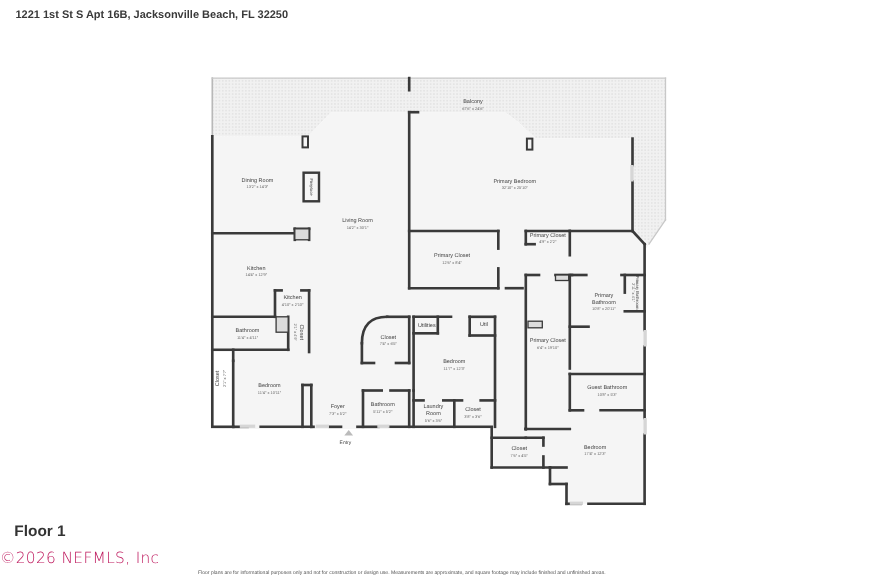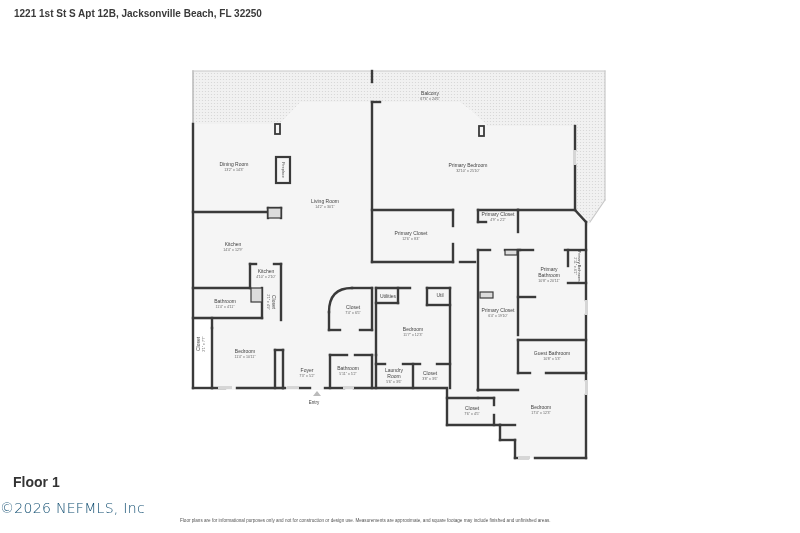--- a/index.html
+++ b/index.html
@@ -1,32 +1,32 @@
 <!DOCTYPE html>
 <html><head>
 <meta charset="utf-8">
 <style>
   * { box-sizing: border-box; margin: 0; padding: 0; }
   html, body { width: 800px; height: 533px; background: #ffffff; overflow: hidden; }
   body { position: relative; font-family: "Liberation Sans", sans-serif; color: #333; }
   .title { position: absolute; left: 14px; top: 8px; font-size: 10px; font-weight: bold; color: #3a3a3a; }
   .floor-label { position: absolute; left: 13px; top: 474px; font-size: 14px; font-weight: bold; color: #333; }
-  .copyright { position: absolute; left: 0px; top: 500px; font-size: 14px; color: #0c4a6e; letter-spacing: 0.3px; font-family: "DejaVu Sans", sans-serif; font-weight: 200; }
+  .copyright { position: absolute; left: 0px; top: 500px; font-size: 14px; color: #be185d; letter-spacing: 0.3px; font-family: "DejaVu Sans", sans-serif; font-weight: 200; }
   .disclaimer { position: absolute; left: 180px; top: 518px; font-size: 4.6px; color: #555; white-space: nowrap; }
   svg.plan { position: absolute; left: 0; top: 0; }
   .room-label { position: absolute; text-align: center; font-size: 5px; color: #444; line-height: 1.15; white-space: nowrap; transform: translate(-50%, -50%); }
   .room-label .dim { font-size: 3.6px; color: #666; display: block; }
   .room-label.v { transform: translate(-50%, -50%) rotate(90deg); }
   .room-label.vl { transform: translate(-50%, -50%) rotate(-90deg); }
   .entry-label { position: absolute; font-size: 4.5px; color: #444; transform: translate(-50%, 0); }
 </style>
 </head>
 <body>
 
-<div class="title">1221 1st St S Apt 12B, Jacksonville Beach, FL 32250</div>
+<div class="title">1221 1st St S Apt 16B, Jacksonville Beach, FL 32250</div>
 
 <svg class="plan" width="800" height="533" viewBox="0 0 800 533">
   <defs>
     <pattern id="dots" width="3" height="3" patternUnits="userSpaceOnUse">
       <rect width="3" height="3" fill="#f1f1f1"></rect>
       <circle cx="1.5" cy="1.5" r="0.6" fill="#d4d4d4"></circle>
     </pattern>
   </defs>
 
   <polygon points="193,71 605,71 605,200 590,222 575,210 575,126 487,126 470,110 459,102 372,102 372,71 373,102 301,102 280,124 193,124" fill="url(#dots)"></polygon>

